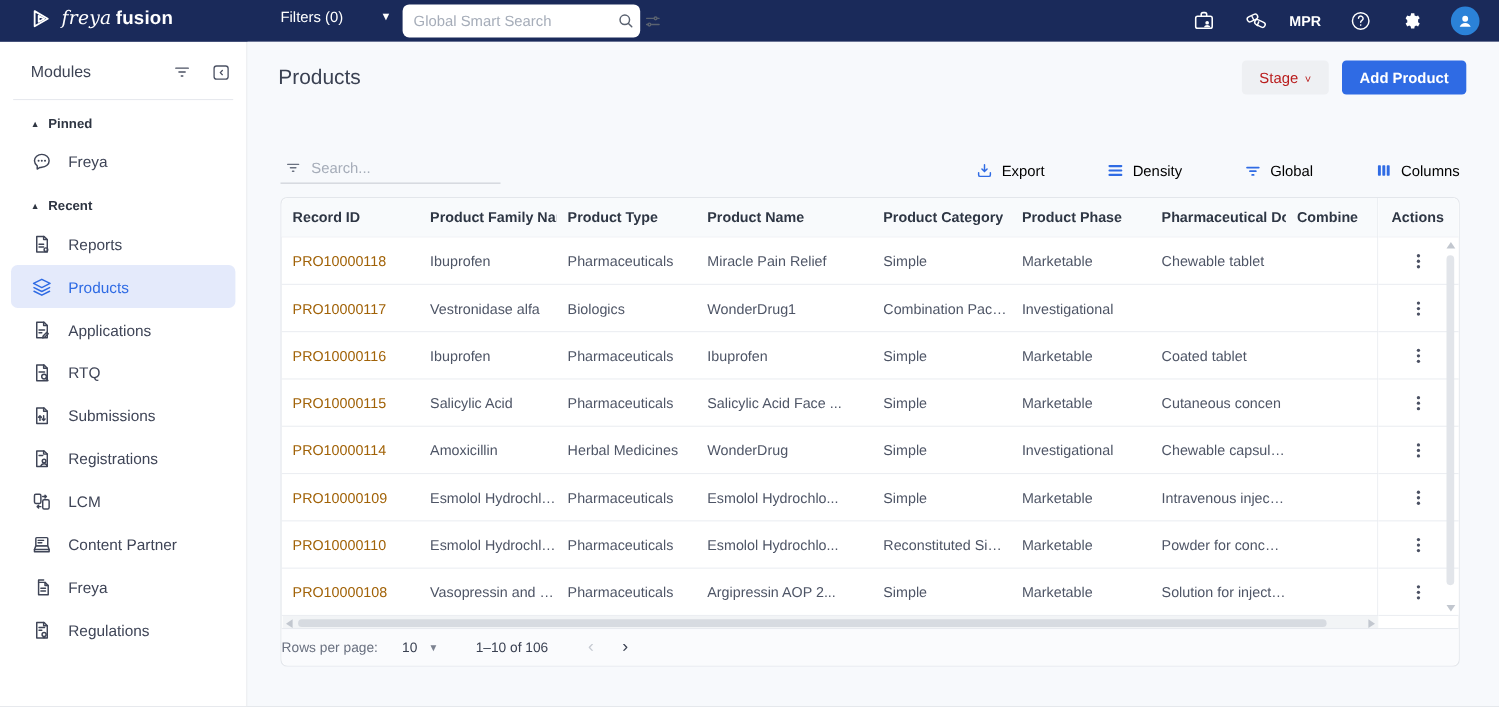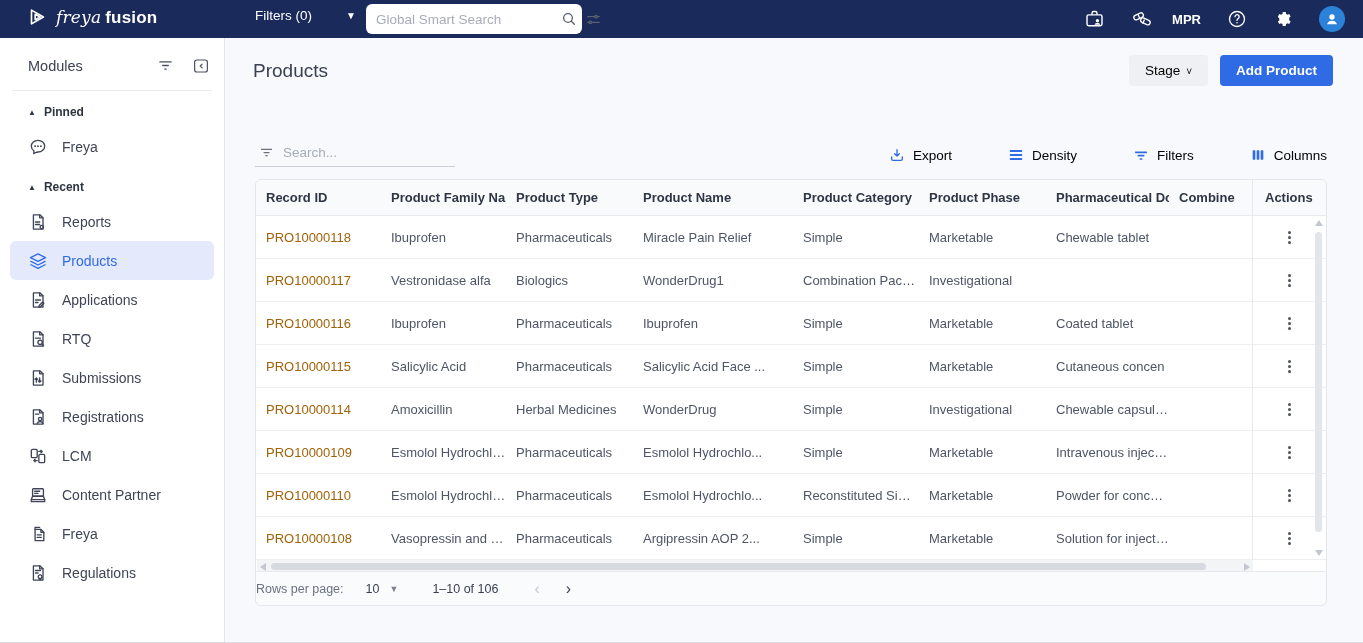--- a/index.html
+++ b/index.html
@@ -37,21 +37,21 @@
   .nav-item { display:flex; align-items:center; gap:14px; height:39px; margin:0 10px; padding-left:18px; border-radius:6px; font-size:14px; color:#3f4557; cursor:pointer; }
   .nav-item .nicon { width:20px; height:20px; color:#3f4557; flex:none; display:flex; }
   .nav-item.selected { background:#e4eafb; color:#2f6be4; }
   .nav-item.selected .nicon { color:#2f6be4; }
   .pinned-block { margin-bottom:14px; }
 
   
   .page-head { position:absolute; left:28px; right:30px; top:17px; display:flex; align-items:center; }
   .page-title { font-size:19px; color:#3a4152; font-weight:500; }
   .head-actions { margin-left:auto; display:flex; gap:12px; }
-  .stage-btn { background:#eef0f3; border:none; border-radius:4px; height:31px; padding:0 16px; font-size:13.5px; color:#000000; font-family:inherit; cursor:pointer; }
+  .stage-btn { background:#eef0f3; border:none; border-radius:4px; height:31px; padding:0 16px; font-size:13.5px; color:#b91c1c; font-family:inherit; cursor:pointer; }
   .stage-btn .caret { font-size:10px; margin-left:6px; }
   .add-btn { background:#2f6be4; border:none; border-radius:4px; height:31px; padding:0 16px; font-size:13.5px; color:#fff; font-weight:600; font-family:inherit; cursor:pointer; }
 
   
   .grid-toolbar { position:absolute; left:30px; right:36px; top:103px; height:28px; display:flex; align-items:center; }
   .tsearch { display:flex; align-items:center; gap:9px; border-bottom:1px solid #c9cdd5; width:200px; padding:2px 4px 6px 4px; color:#8a8f9b; }
   .tsearch input { border:none; outline:none; background:transparent; font-size:13.5px; width:150px; font-family:inherit; color:#374151; }
   .tsearch input::placeholder { color:#a6adb9; }
   .tool-btns { margin-left:auto; display:flex; gap:56px; }
   .tool-btn { display:flex; align-items:center; gap:8px; font-size:13.5px; color:#000000; cursor:pointer; }
@@ -361,21 +361,21 @@
               </svg>
             </span>
           <span>Density</span>
         </span>
         <span class="tool-btn">
           <span>
               <svg width="16" height="16" viewBox="0 0 24 24" fill="none" stroke="#2f6be4" stroke-width="2.4" stroke-linecap="round">
                 <path d="M4 8h16M8 13h8M11 18h2"></path>
               </svg>
             </span>
-          <span>Filters</span>
+          <span>Global</span>
         </span>
         <span class="tool-btn">
           <span>
               <svg width="16" height="16" viewBox="0 0 24 24" fill="#2f6be4">
                 <rect x="4" y="5" width="4" height="14" rx="1"></rect>
                 <rect x="10" y="5" width="4" height="14" rx="1"></rect>
                 <rect x="16" y="5" width="4" height="14" rx="1"></rect>
               </svg>
             </span>
           <span>Columns</span>

